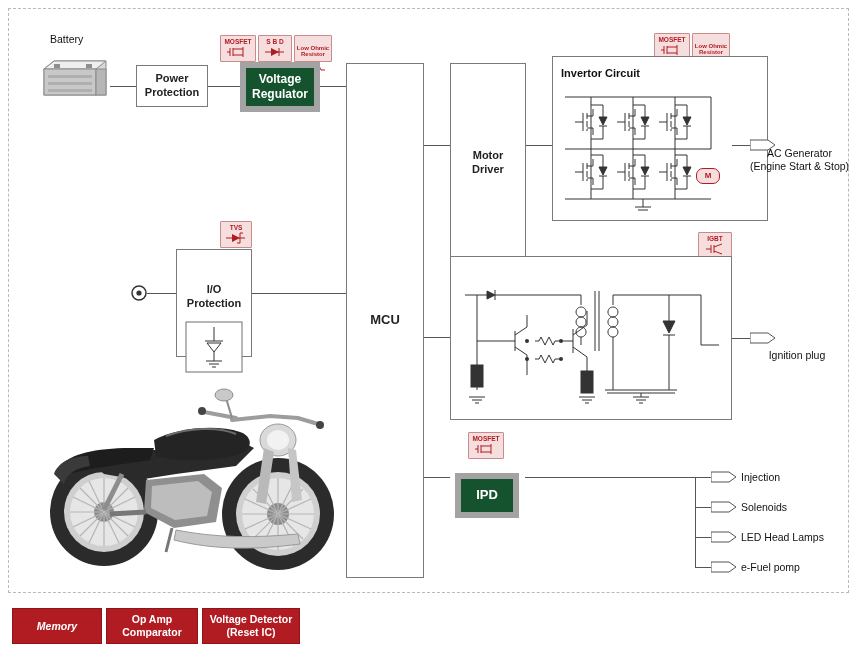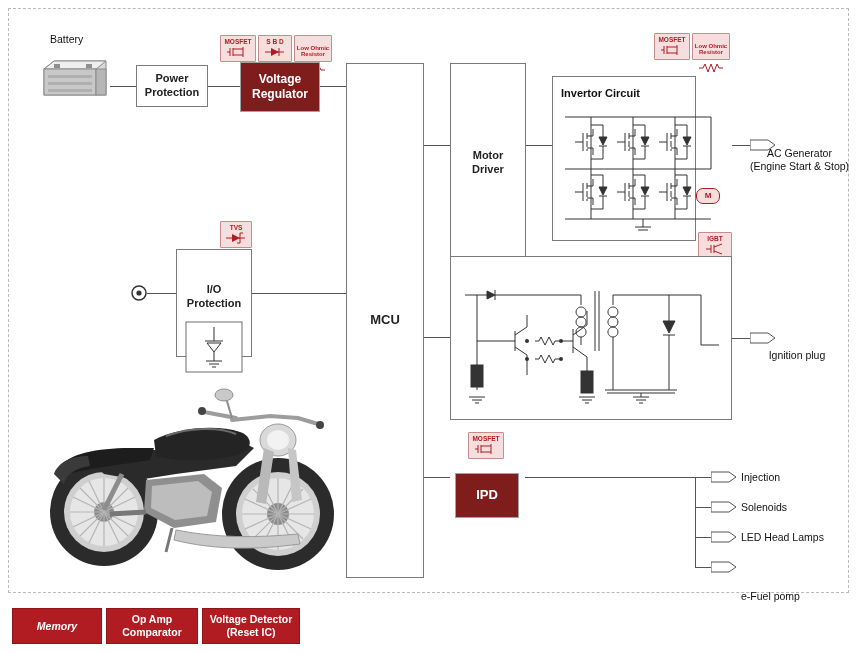--- a/index.html
+++ b/index.html
@@ -34,22 +34,22 @@
     display: flex;
     align-items: center;
     justify-content: center;
     text-align: center;
     font-size: 11px;
     font-weight: bold;
     color: #222;
     line-height: 1.25;
   }
   .box.red {
-    background: #7f1d1d;
-    border: 1px solid #a3a3a3;
+    background: #14532d;
+    border: 6px solid #a3a3a3;
     color: #ffffff;
   }
   .tag {
     position: absolute;
     box-sizing: border-box;
     background: #f6dede;
     border: 1px solid #c98c8c;
     color: #b01c22;
     font-size: 6.5px;
     font-weight: bold;
@@ -233,21 +233,21 @@
   <div class="tag" style="left:692px; top:33px; width:38px; height:27px; white-space:pre-line; font-size:6px;">
     <span>Low Ohmic
 Resistor</span>
     <span class="sym">
       <svg width="26" height="10" viewBox="0 0 26 10" style="margin:0 auto;">
         <polyline points="1,5 5,5 7,1 10,9 13,1 16,9 19,1 21,5 25,5" fill="none" stroke="#b01c22" stroke-width="1"></polyline>
       </svg>
     </span>
   </div>
 
-  <div class="box" style="left:552px; top:76px; width:144px; height:165px; display:block;text-align:center;">
+  <div class="box" style="left:552px; top:56px; width:216px; height:165px; display:block;text-align:center;">
     <div class="title-s" style="left:8px; top:10px; position:absolute;">Invertor Circuit</div>
     <div style="position:absolute; left:8px; top:30px;">
       <svg width="164" height="125" viewBox="0 0 164 125">
 
         <line x1="4" y1="10" x2="150" y2="10" stroke="#333" stroke-width="1"></line>
         <line x1="4" y1="62" x2="150" y2="62" stroke="#333" stroke-width="1"></line>
         <line x1="4" y1="112" x2="150" y2="112" stroke="#333" stroke-width="1"></line>
 
         <g stroke="#333" stroke-width="1" fill="none">
           <line x1="30" y1="10" x2="30" y2="62"></line>
@@ -541,21 +541,21 @@
         <polygon points="0,1 18,1 25,6 18,11 0,11" fill="#fff" stroke="#555" stroke-width="1"></polygon>
       </svg>
   </div>
   <div class="label" style="left:741px; top:531px;">LED Head Lamps</div>
 
   <div class="arrowout" style="left:711px; top:561px;">
     <svg width="26" height="12" viewBox="0 0 26 12">
         <polygon points="0,1 18,1 25,6 18,11 0,11" fill="#fff" stroke="#555" stroke-width="1"></polygon>
       </svg>
   </div>
-  <div class="label" style="left:741px; top:561px;margin-top:29px;">e-Fuel pomp</div>
+  <div class="label" style="left:741px; top:561px;">e-Fuel pomp</div>
 
   <div class="bike" style="left:26px; top:362px; width:315px; height:215px;">
     <svg width="315" height="215" viewBox="0 0 315 215">
 
       <circle cx="78" cy="150" r="54" fill="#2b2b2b"></circle>
       <circle cx="78" cy="150" r="40" fill="#cfcfcf"></circle>
       <circle cx="78" cy="150" r="34" fill="#e6e6e6"></circle>
       <circle cx="78" cy="150" r="10" fill="#8b8b8b"></circle>
       <g stroke="#b5b5b5" stroke-width="1.2">
         <line x1="78" y1="116" x2="78" y2="184"></line>

